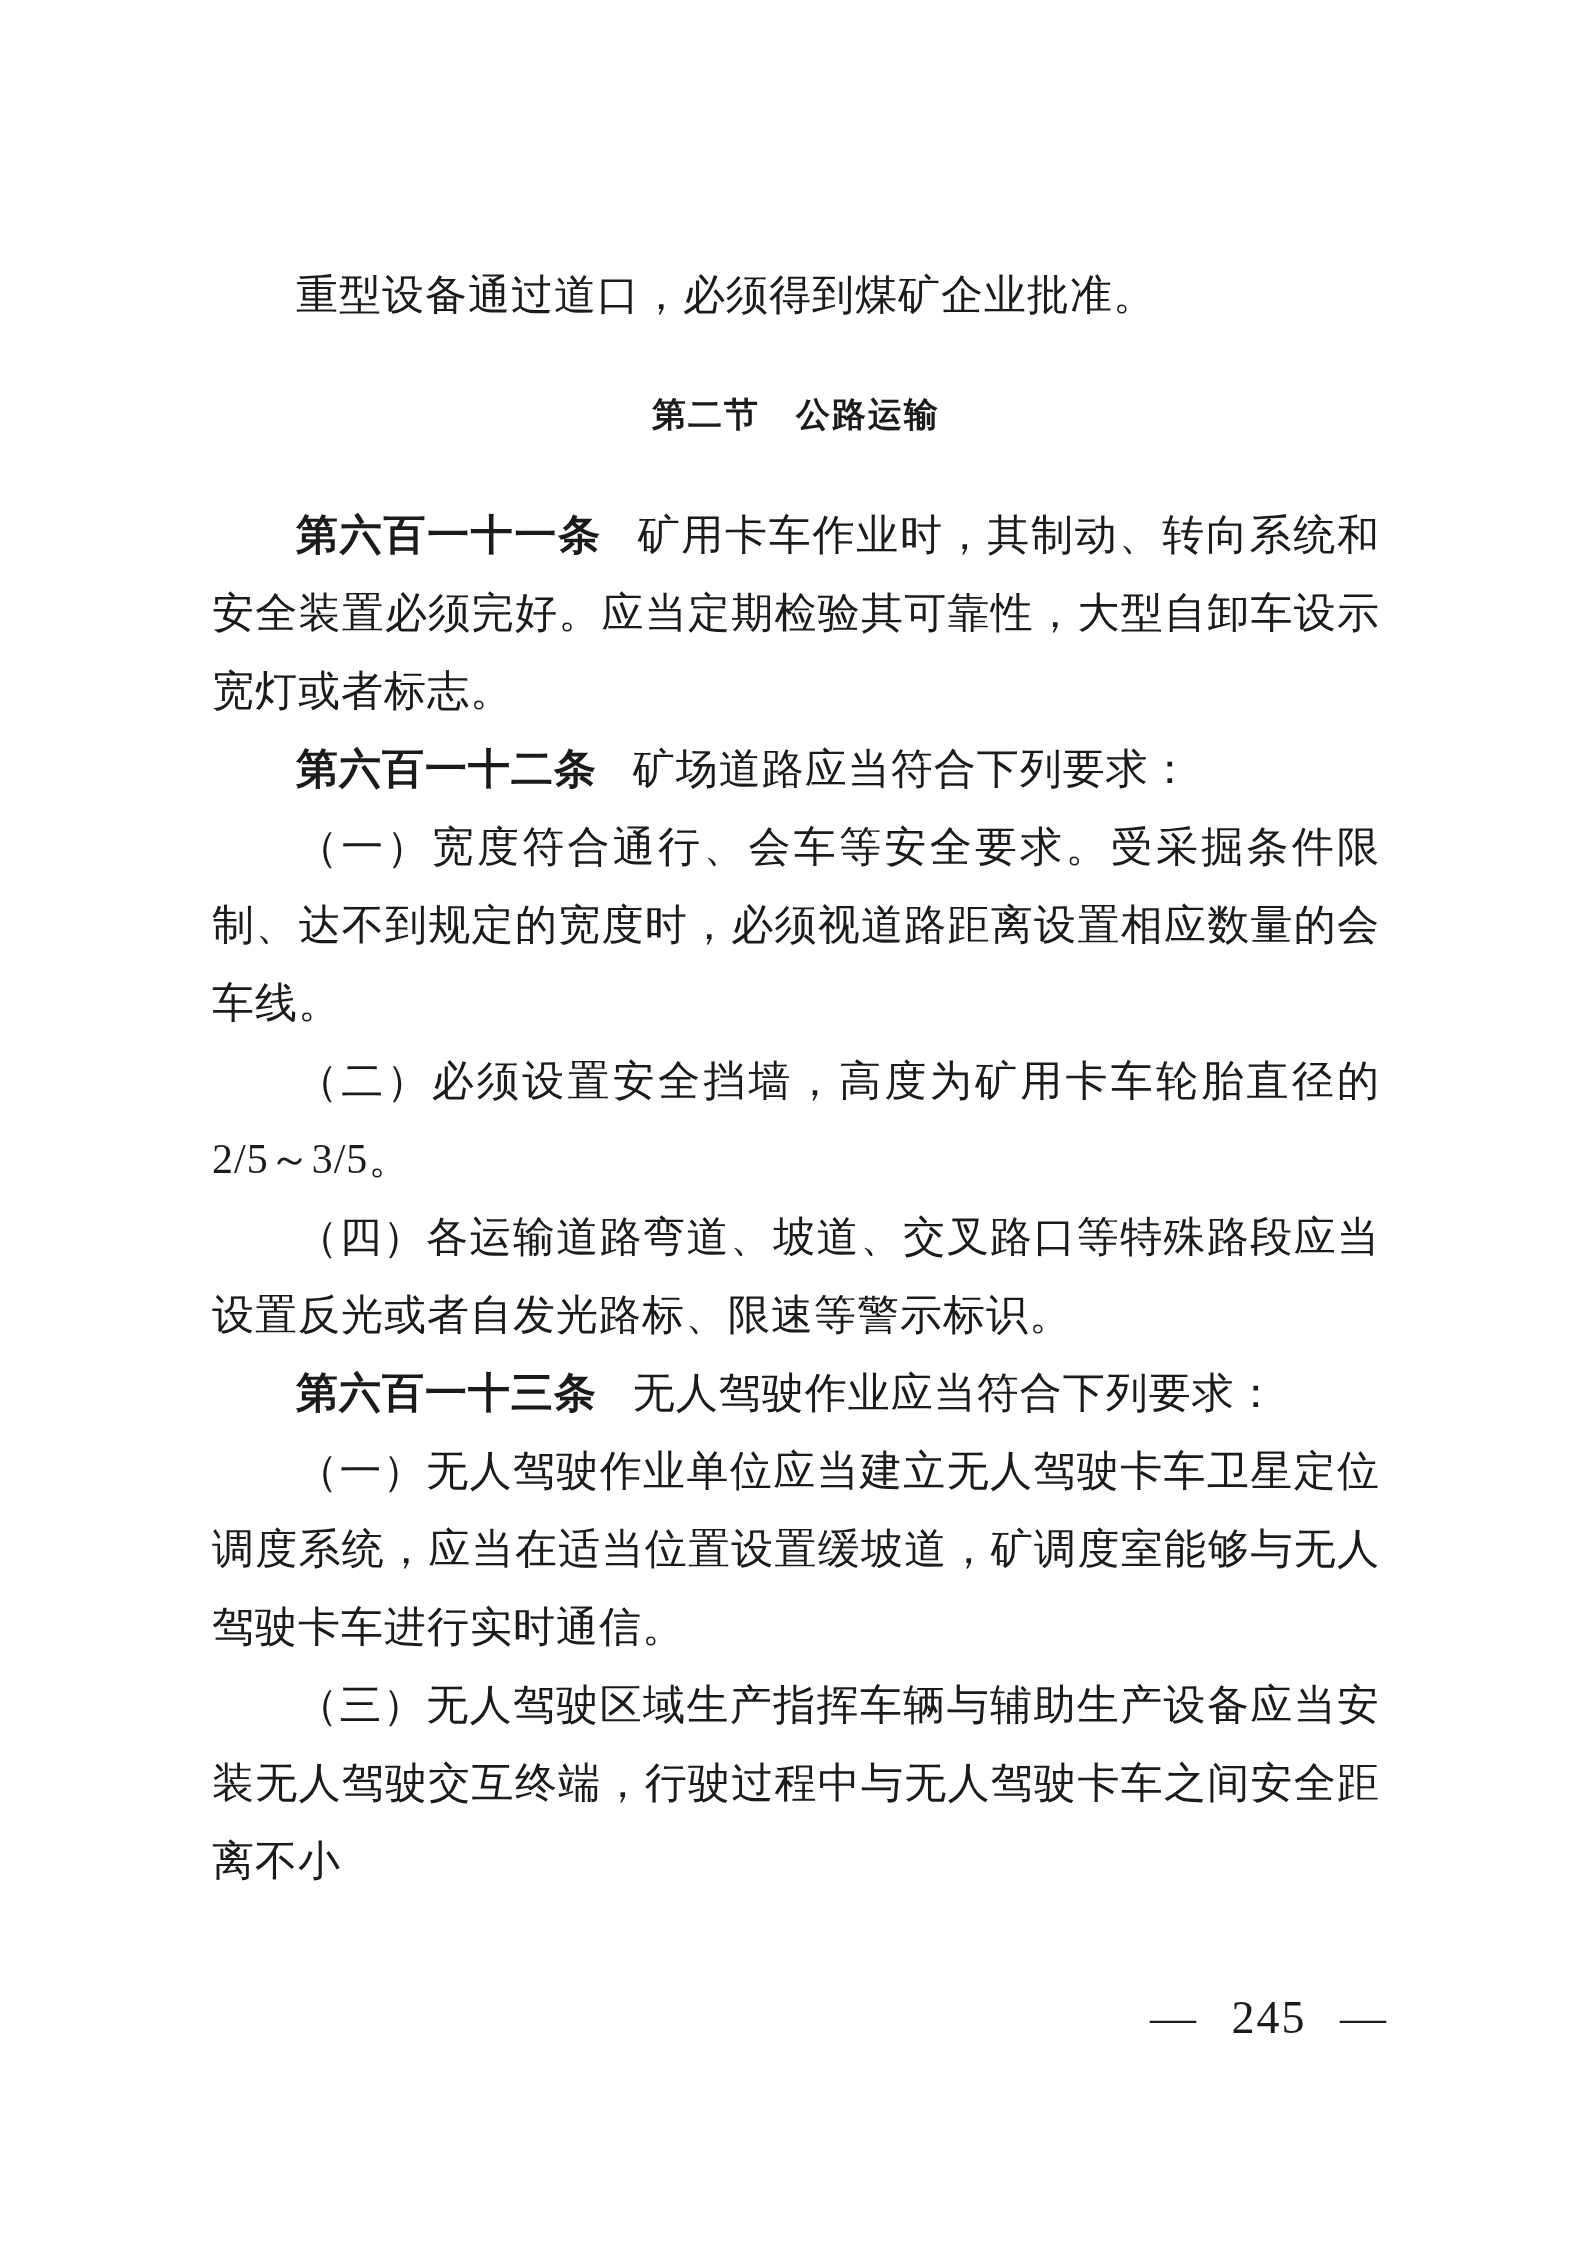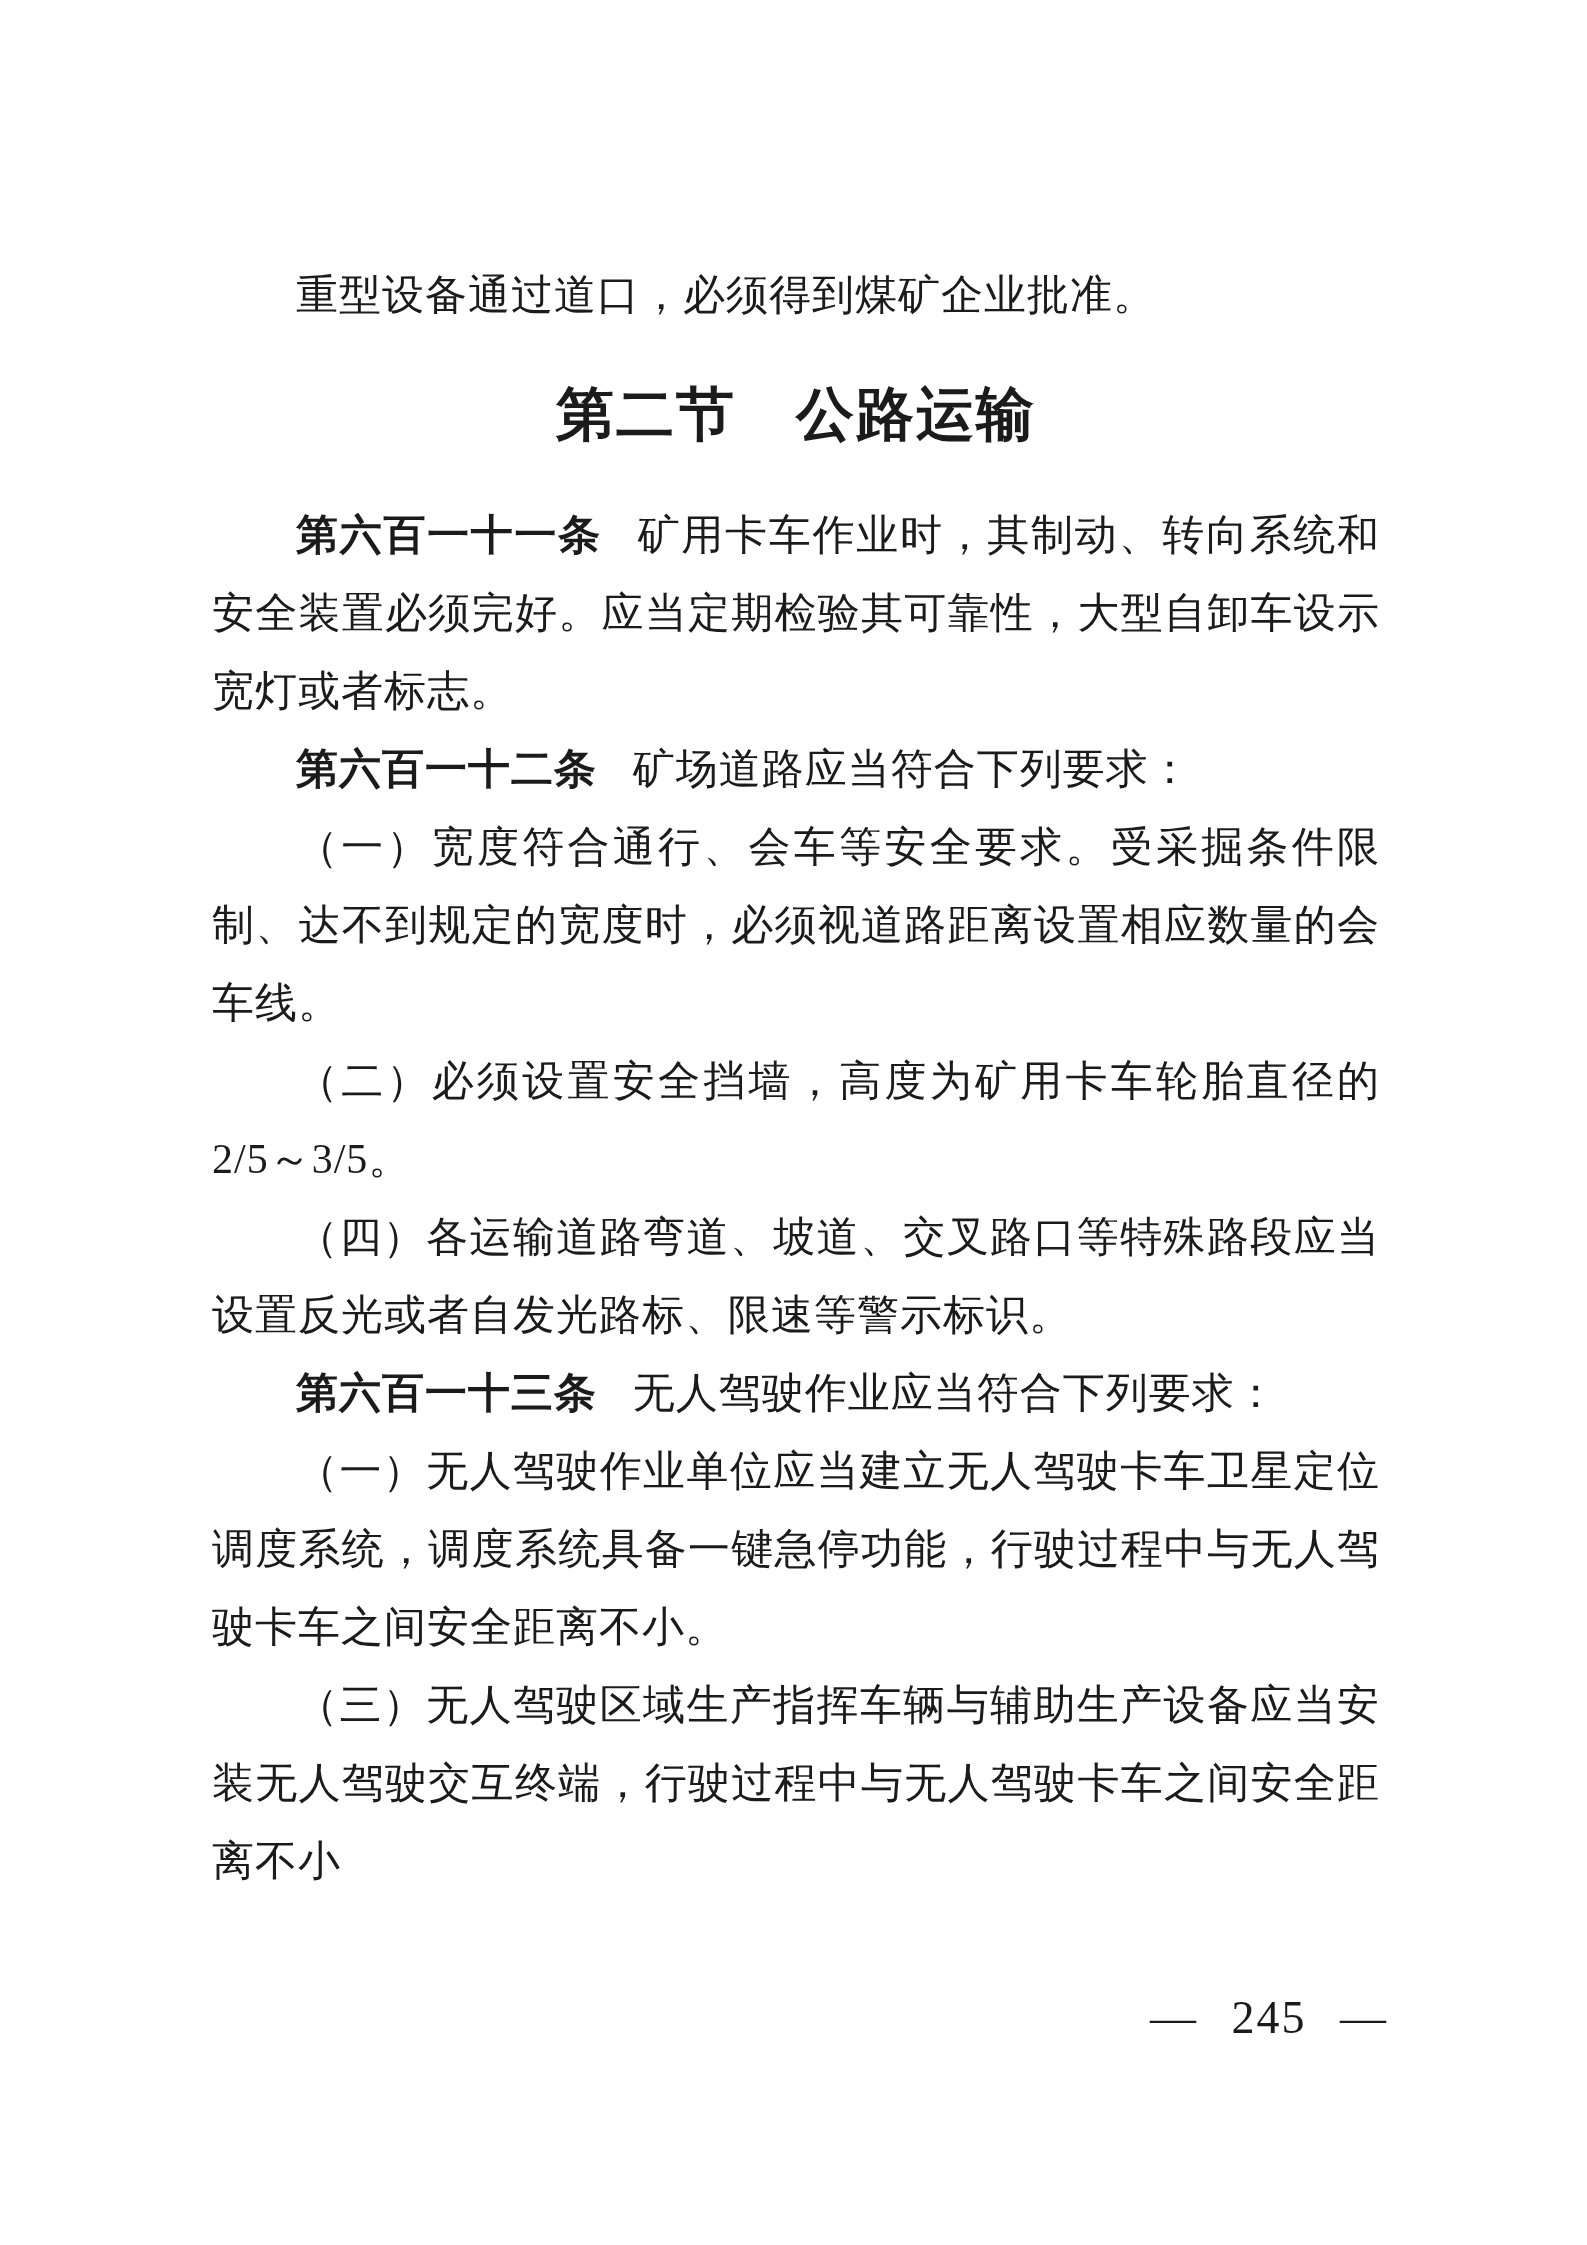--- a/index.html
+++ b/index.html
@@ -23,21 +23,21 @@
     text-align: justify;
     letter-spacing: 1px;
   }
   .para {
     margin: 0;
     text-indent: 2em;
     text-align: justify;
   }
   .section-heading {
     margin: 42px 0;
-    font-size: 58px;
+    font-size: 34px;
     font-weight: 700;
     line-height: 78px;
     text-align: center;
     text-indent: 0;
     letter-spacing: 2px;
   }
   .art-num {
     font-family: "Liberation Sans", "DejaVu Sans", sans-serif;
     font-weight: 700;
     margin-right: 0.85em;
@@ -67,19 +67,19 @@
     <p class="para"><span class="art-num">第六百一十一条</span><span>矿用卡车作业时，其制动、转向系统和安全装置必须完好。应当定期检验其可靠性，大型自卸车设示宽灯或者标志。</span></p>
 
     <p class="para"><span class="art-num">第六百一十二条</span><span>矿场道路应当符合下列要求：</span></p>
 
     <p class="para">（一）宽度符合通行、会车等安全要求。受采掘条件限制、达不到规定的宽度时，必须视道路距离设置相应数量的会车线。</p>
     <p class="para">（二）必须设置安全挡墙，高度为矿用卡车轮胎直径的2/5～3/5。</p>
     <p class="para">（四）各运输道路弯道、坡道、交叉路口等特殊路段应当设置反光或者自发光路标、限速等警示标识。</p>
 
     <p class="para"><span class="art-num">第六百一十三条</span><span>无人驾驶作业应当符合下列要求：</span></p>
 
-    <p class="para">（一）无人驾驶作业单位应当建立无人驾驶卡车卫星定位调度系统，调度系统具备一键急停功能，行驶过程中与无人驾驶卡车之间安全距离不小。</p>
+    <p class="para">（一）无人驾驶作业单位应当建立无人驾驶卡车卫星定位调度系统，应当在适当位置设置缓坡道，矿调度室能够与无人驾驶卡车进行实时通信。</p>
     <p class="para">（三）无人驾驶区域生产指挥车辆与辅助生产设备应当安装无人驾驶交互终端，行驶过程中与无人驾驶卡车之间安全距离不小</p>
 
   </div>
 
   <div class="footer">— 245 —</div>
 </div>
 
 </body></html>

